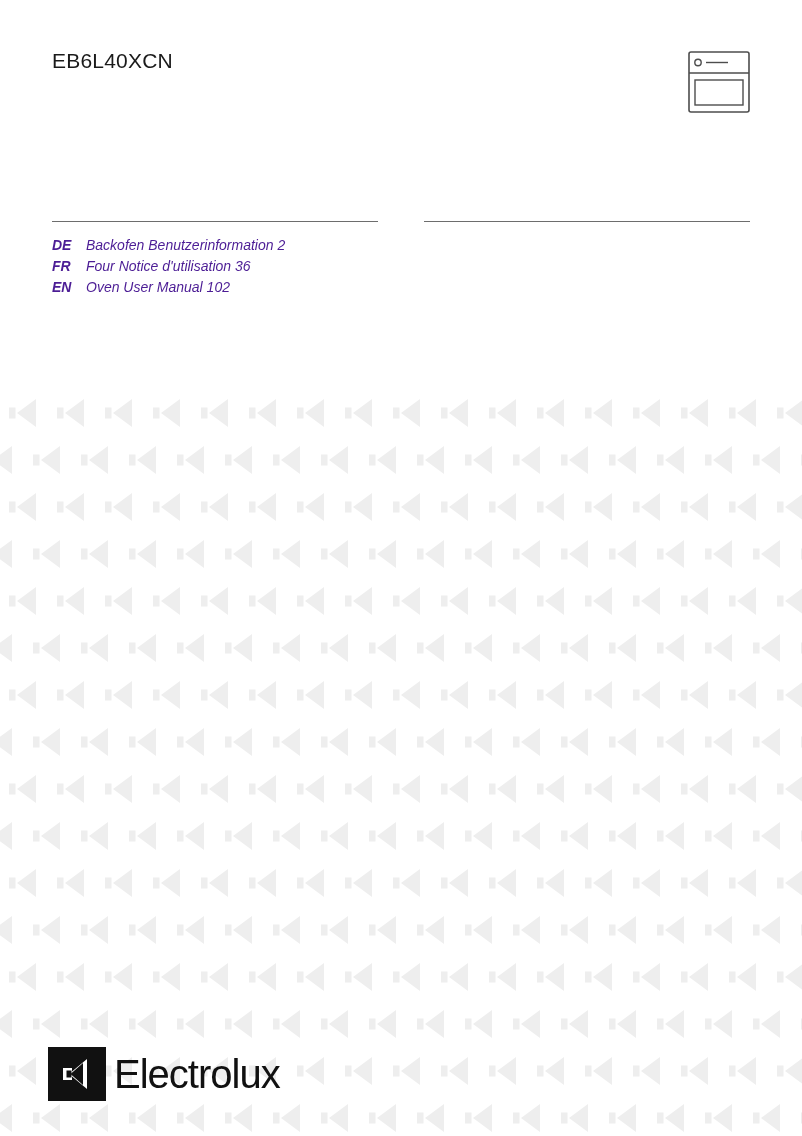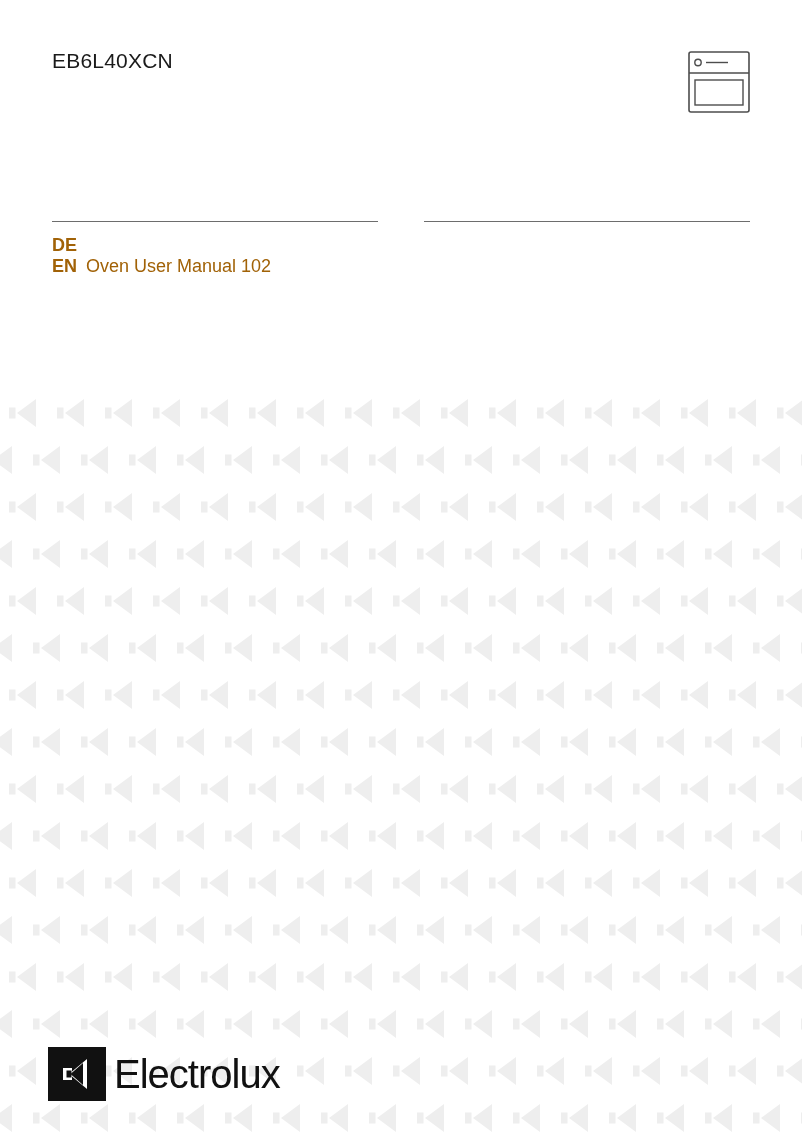--- a/index.html
+++ b/index.html
@@ -59,23 +59,24 @@
     height: 0;
   }
   .lang-list {
     margin: 0;
     padding: 0;
     list-style: none;
   }
   .lang-row {
     display: flex;
     align-items: baseline;
-    font-size: 18px;
+    font-size: 14px;
     line-height: 21px;
-    color: #a16207;
+    color: #4c1d95;
+    font-style: italic;
   }
   .lang-row:first-child { margin-top: 13px; }
   .lang-code {
     font-weight: bold;
     width: 34px;
     flex: 0 0 34px;
   }
   .lang-text {
     white-space: nowrap;
   }
@@ -150,20 +151,25 @@
     </svg>
   </div>
 
   <div class="lang-rule-right"></div>
 
   <div class="lang-block">
     <div class="lang-rule"></div>
     <ul class="lang-list">
       <li class="lang-row">
         <span class="lang-code">DE</span>
+        <span class="lang-text">Backofen Benutzerinformation 2</span>
+      </li>
+      <li class="lang-row">
+        <span class="lang-code">FR</span>
+        <span class="lang-text">Four Notice d'utilisation 36</span>
       </li>
       <li class="lang-row">
         <span class="lang-code">EN</span>
         <span class="lang-text">Oven User Manual 102</span>
       </li>
     </ul>
   </div>
 
   <div class="pattern" id="pattern">
       <div class="pattern-row">

